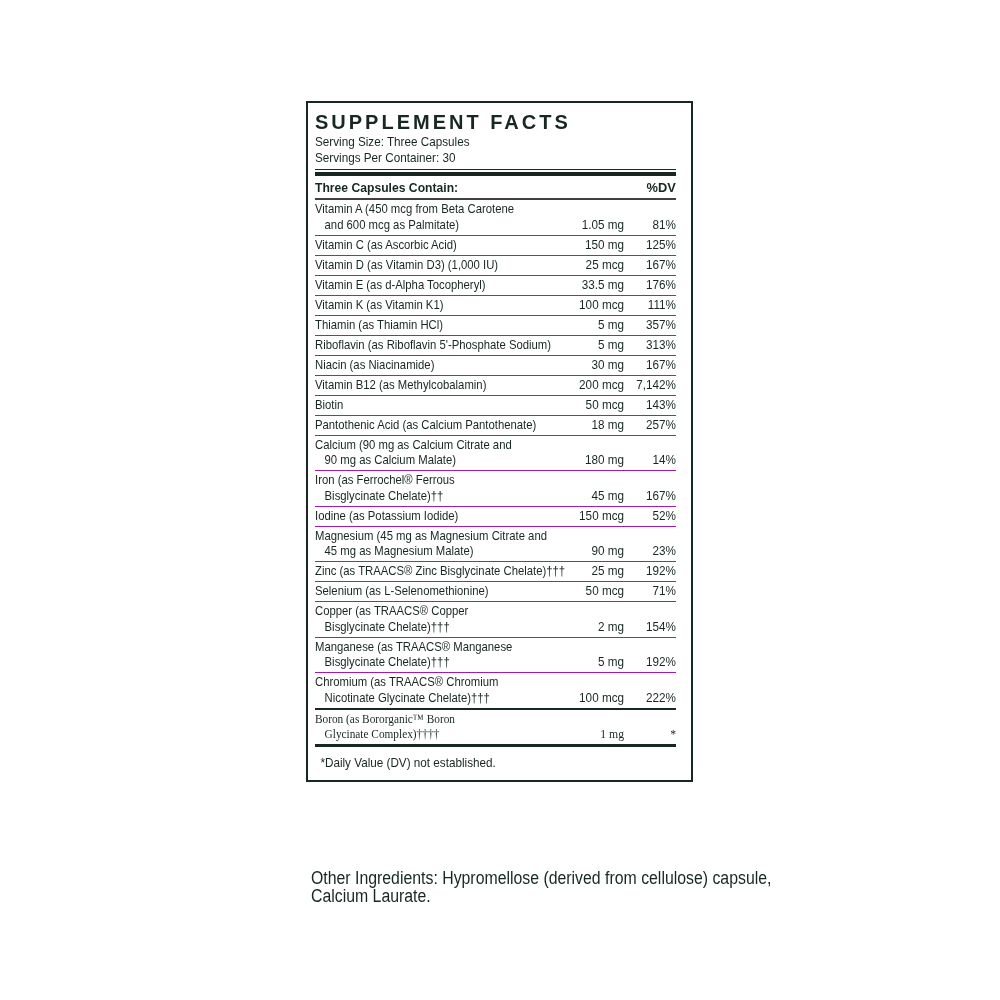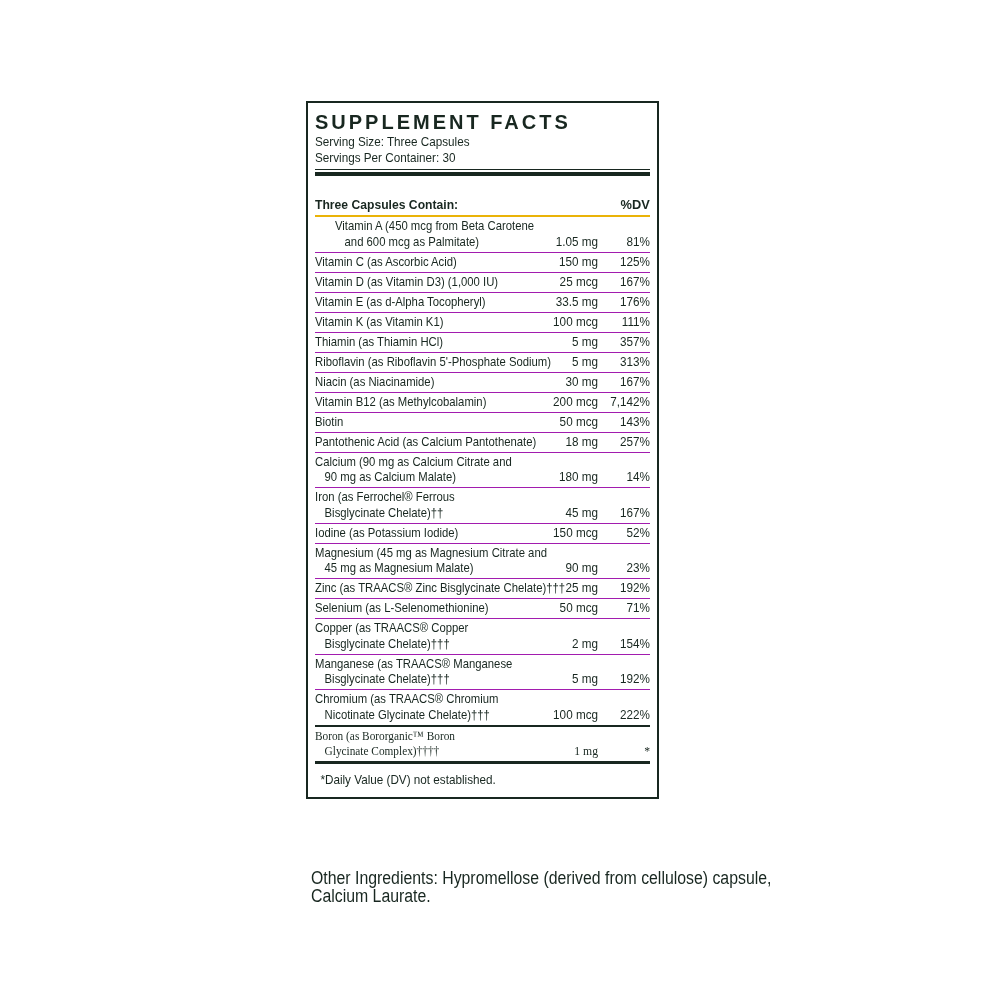--- a/index.html
+++ b/index.html
@@ -2,47 +2,46 @@
 <html><head>
 <meta charset="utf-8">
 <style>
   html, body { margin: 0; padding: 0; }
   body {
     width: 1000px; height: 1000px; background: #ffffff;
     font-family: "Liberation Sans", sans-serif;
     color: #182720; position: relative;
   }
   .panel {
-    position: absolute; left: 306px; top: 101px; width: 353px;
+    position: absolute; left: 306px; top: 101px; width: 387px;
     border: 2px solid #182720; background: #fff;
-    padding: 6px 7px 0 7px; box-sizing: border-box;
+    padding: 6px 15px 0 7px; box-sizing: border-box;
   }
   .title {
     font-size: 20px; font-weight: bold; letter-spacing: 3px;
     line-height: 24px; white-space: nowrap; margin-top: 1px;
   }
   .serving {
     font-size: 13px; line-height: 16px; white-space: nowrap;
     transform: scaleX(0.9); transform-origin: left center;
   }
   .hairline { height: 1px; background: #182720; margin-top: 3px; }
   .bar { height: 4px; background: #182720; margin-top: 2px; }
   .head-row {
     display: flex; justify-content: space-between; align-items: flex-end;
     font-size: 13.5px; font-weight: bold; padding: 4px 0 3px 0;
-    border-bottom: 2px solid #eab308;
-    margin-top: 17px;
+    border-bottom: 2px solid #404040;
   }
   .head-left { transform: scaleX(0.9); transform-origin: left bottom; white-space: nowrap; }
   .head-right { transform: scaleX(0.95); transform-origin: right bottom; white-space: nowrap; }
   .row {
     display: flex; align-items: flex-end;
     padding: 1px 0 2.5px 0; border-top: 1px solid #a21caf;
   }
-  #rows .row:first-child { border-top: none; margin-left: 20px; }
+  #rows .row:first-child { border-top: none; }
   .row.thick-top { border-top: 2px solid #182720; font-family: Liberation Serif, serif; }
   .name {
     flex: 1; min-width: 0; font-size: 13px; line-height: 15.5px;
     transform: scaleX(0.87); transform-origin: left bottom;
   }
   .name div { white-space: nowrap; }
   .name div.cont { padding-left: 11px; }
   .name div.gap { margin-top: 5px; }
   .amount, .dv {
     font-size: 13px; line-height: 15.5px; text-align: right; white-space: nowrap;

